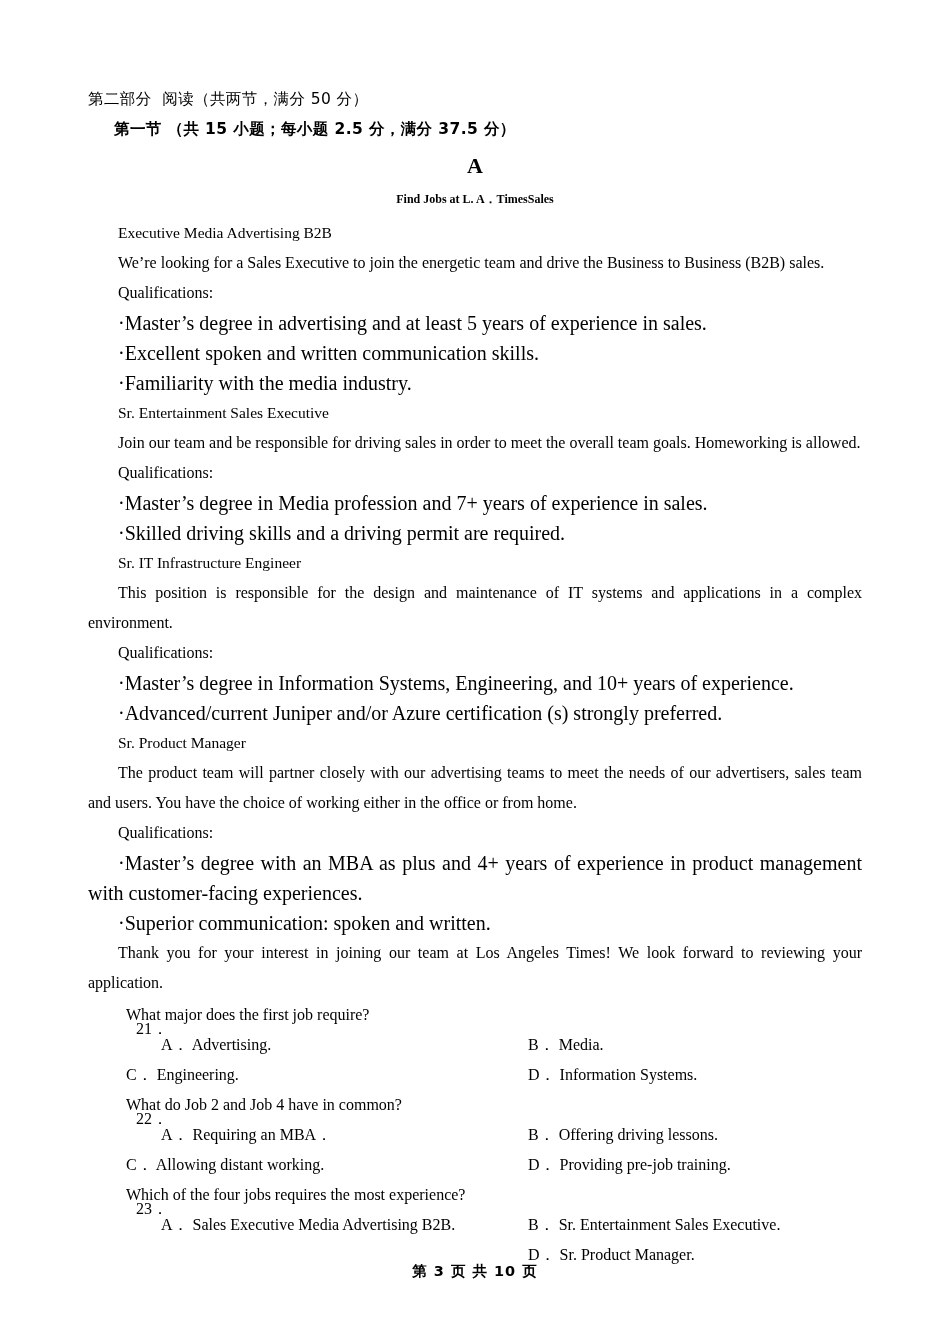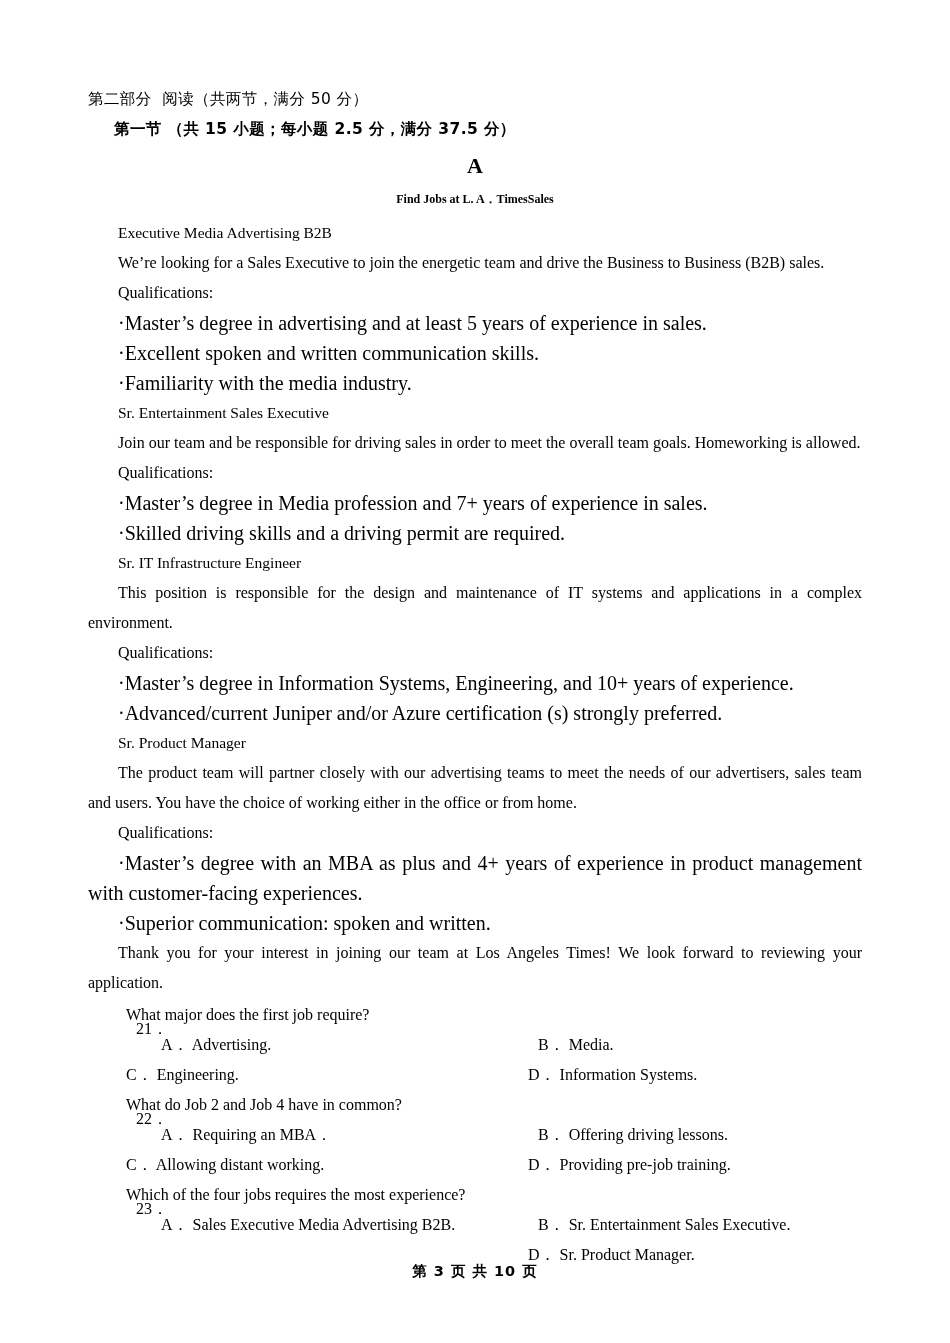--- a/index.html
+++ b/index.html
@@ -129,21 +129,21 @@
     height: 60px;
     font-size: 16px;
     line-height: 30px;
   }
   .opt {
     position: absolute;
     white-space: nowrap;
   }
   .opt .lab { display: inline-block; }
   .opt-a { left: 40px;  top: 0; margin-left: 33px; }
-  .opt-b { left: 450px; top: 0; }
+  .opt-b { left: 440px; top: 0; }
   .opt-c { left: 38px;  top: 30px; }
   .opt-d { left: 440px; top: 30px; }
   
   .footer {
     position: absolute;
     left: 0;
     right: 0;
     top: 1262px;
     text-align: center;
     font-size: 14.5px;

